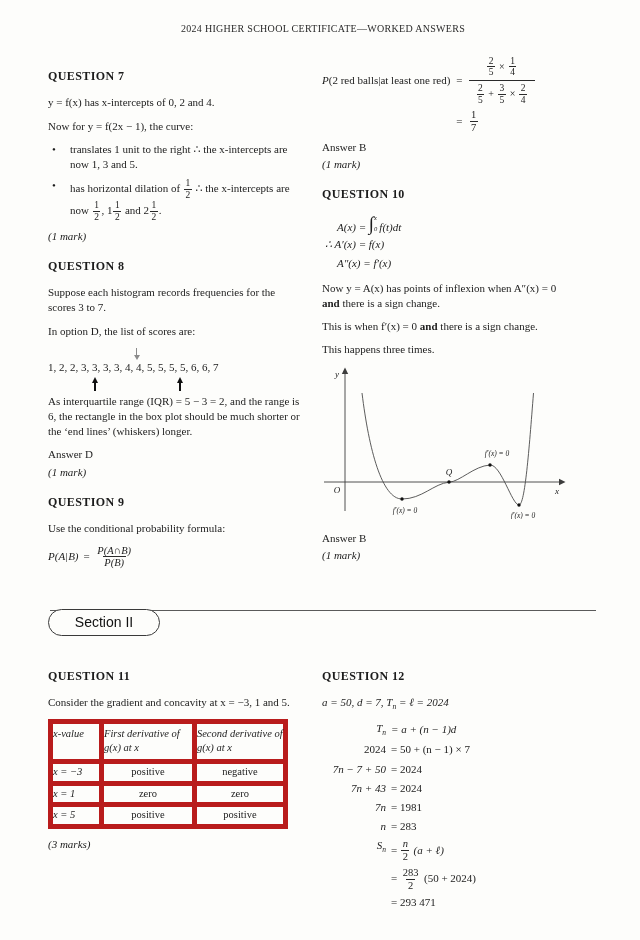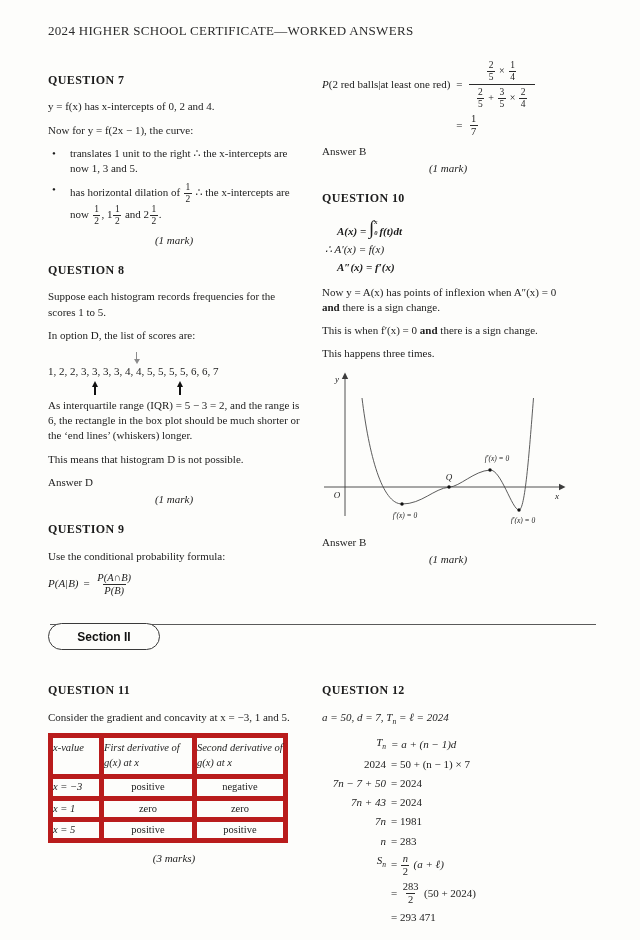--- a/index.html
+++ b/index.html
@@ -7,39 +7,40 @@
   body {
     background: #fdfdfb;
     color: #1c1c1c;
     font-family: "Liberation Serif", "DejaVu Serif", serif;
     font-size: 11px;
     line-height: 1.38;
     overflow: hidden;
   }
   .page { padding: 22px 42px 0 48px; }
   .doc-header {
-    font-size: 13px;
+    text-align: center;
+    font-size: 10px;
     letter-spacing: 0.3px;
     color: #2a2a2a;
     margin-bottom: 18px;
   }
   .cols { display: flex; column-gap: 22px; }
   .col { width: 252px; flex: 0 0 252px; }
   .cols-top { min-height: 540px; }
   .qtitle {
     font-weight: bold;
     font-size: 12px;
     letter-spacing: 0.4px;
     margin: 14px 0 11px;
   }
   .qtitle.first { margin-top: 14px; }
   p.body { margin: 0 0 8px; }
   .it { font-style: italic; }
   .answer { margin: 3px 0 2px; }
-  .marks { text-align: center; font-style: italic; margin: 1px 0 13px; }
+  .marks { text-align: left; font-style: italic; margin: 1px 0 13px; }
   
   ul.bullets { list-style: none; margin: 2px 0 4px; }
   ul.bullets li { position: relative; padding-left: 22px; margin-bottom: 6px; }
   ul.bullets li::before { content: "\2022"; position: absolute; left: 4px; top: 0; }
   
   .sf {
     display: inline-flex; flex-direction: column; align-items: center;
     vertical-align: middle; font-size: 9.5px; line-height: 1.12;
     margin: 0 1px; font-style: normal;
   }
@@ -55,21 +56,21 @@
     display: grid; grid-template-columns: max-content max-content max-content;
     column-gap: 6px; align-items: center; row-gap: 2px; margin-bottom: 6px;
   }
   .eqgrid .cell { display: flex; align-items: center; }
   
   .formula-row { display: flex; align-items: center; gap: 5px; margin: 4px 0 12px; }
   .formula-row .sf { font-size: 10.5px; }
   
   .eqblock { margin: 2px 0 10px; }
   .eqline { margin-bottom: 3px; }
-  .ind { padding-left: 15px; font-weight: bold; }
+  .ind { padding-left: 15px; }
   .ind2 { padding-left: 3px; }
   .integral { display: inline-flex; align-items: center; }
   .int-sign { font-size: 19px; line-height: 1; font-style: normal; }
   .int-lims {
     display: inline-flex; flex-direction: column; justify-content: space-between;
     height: 20px; font-size: 6.5px; margin-left: 0px; margin-right: 2px;
   }
   
   .scores-wrap { position: relative; display: inline-block; margin: 13px 0 19px; }
   .marker { position: absolute; display: flex; flex-direction: column; align-items: center; }
@@ -81,21 +82,21 @@
   .m-up .stem { width: 1.6px; height: 8px; background: #101010; }
   .m-up1 { left: 27.5%; transform: translateX(-50%); }
   .m-up2 { left: 77.5%; transform: translateX(-50%); }
   
   .section-divider { position: relative; height: 30px; margin: 16px 0 14px; width: 548px; }
   .divider-line { position: absolute; top: 0; left: 2px; width: 546px; border-top: 1.2px solid #5a5a5a; }
   .section-pill {
     position: absolute; top: -1px; left: 0; width: 112px; height: 27px;
     border: 1.4px solid #3a3a3a; border-radius: 14px; background: #fdfdfb;
     display: flex; align-items: center; justify-content: center;
-    font-family: "Liberation Sans", sans-serif; font-weight: bold; font-size: 12px;
+    font-family: "Liberation Sans", sans-serif; font-weight: normal; font-size: 14px;
     color: #111;
   }
   
   table.deriv {
     border-collapse: collapse; margin: 6px 0 8px; width: 240px;
     font-size: 10.5px;
   }
   table.deriv th, table.deriv td { border: 5px solid #b91c1c; padding: 1px 0; }
   table.deriv th { font-style: italic; font-weight: normal; text-align: left; vertical-align: top; padding-top: 3px; padding-bottom: 4px; }
   table.deriv td { text-align: center; height: 17px; }
@@ -139,41 +140,40 @@
               <span class="num">1</span>
               <span class="den">2</span>
             </span><span> and 2</span><span class="sf">
               <span class="num">1</span>
               <span class="den">2</span>
             </span><span>.</span></li>
       </ul>
       <div class="marks">(1 mark)</div>
 
       <div class="qtitle">QUESTION 8</div>
-      <p class="body">Suppose each histogram records frequencies for the scores 1 to 5.</p>
+      <p class="body">Suppose each histogram records frequencies for the scores 3 to 7.</p>
       <p class="body">In option D, the list of scores are:</p>
       <div>
         <div class="scores-wrap">
           <span>1, 2, 2, 3, 3, 3, 3, 4, 4, 5, 5, 5, 5, 6, 6, 7</span>
           <span class="marker m-down">
               <span class="stem"></span>
               <span class="head"></span>
             </span>
           <span class="marker m-up m-up1">
               <span class="head"></span>
               <span class="stem"></span>
             </span>
           <span class="marker m-up m-up2">
               <span class="head"></span>
               <span class="stem"></span>
             </span>
         </div>
       </div>
       <p class="body">As interquartile range (IQR) = 5 − 3 = 2, and the range is 6, the rectangle in the box plot should be much shorter or the ‘end lines’ (whiskers) longer.</p>
-      <p class="body">This means that histogram D is not possible.</p>
       <p class="answer">Answer D</p>
       <div class="marks">(1 mark)</div>
 
       <div class="qtitle">QUESTION 9</div>
       <p class="body">Use the conditional probability formula:</p>
       <div class="formula-row">
         <span class="it">P(A|B)</span>
         <span>=</span>
         <span class="sf">
             <span class="num it">P(A∩B)</span>

